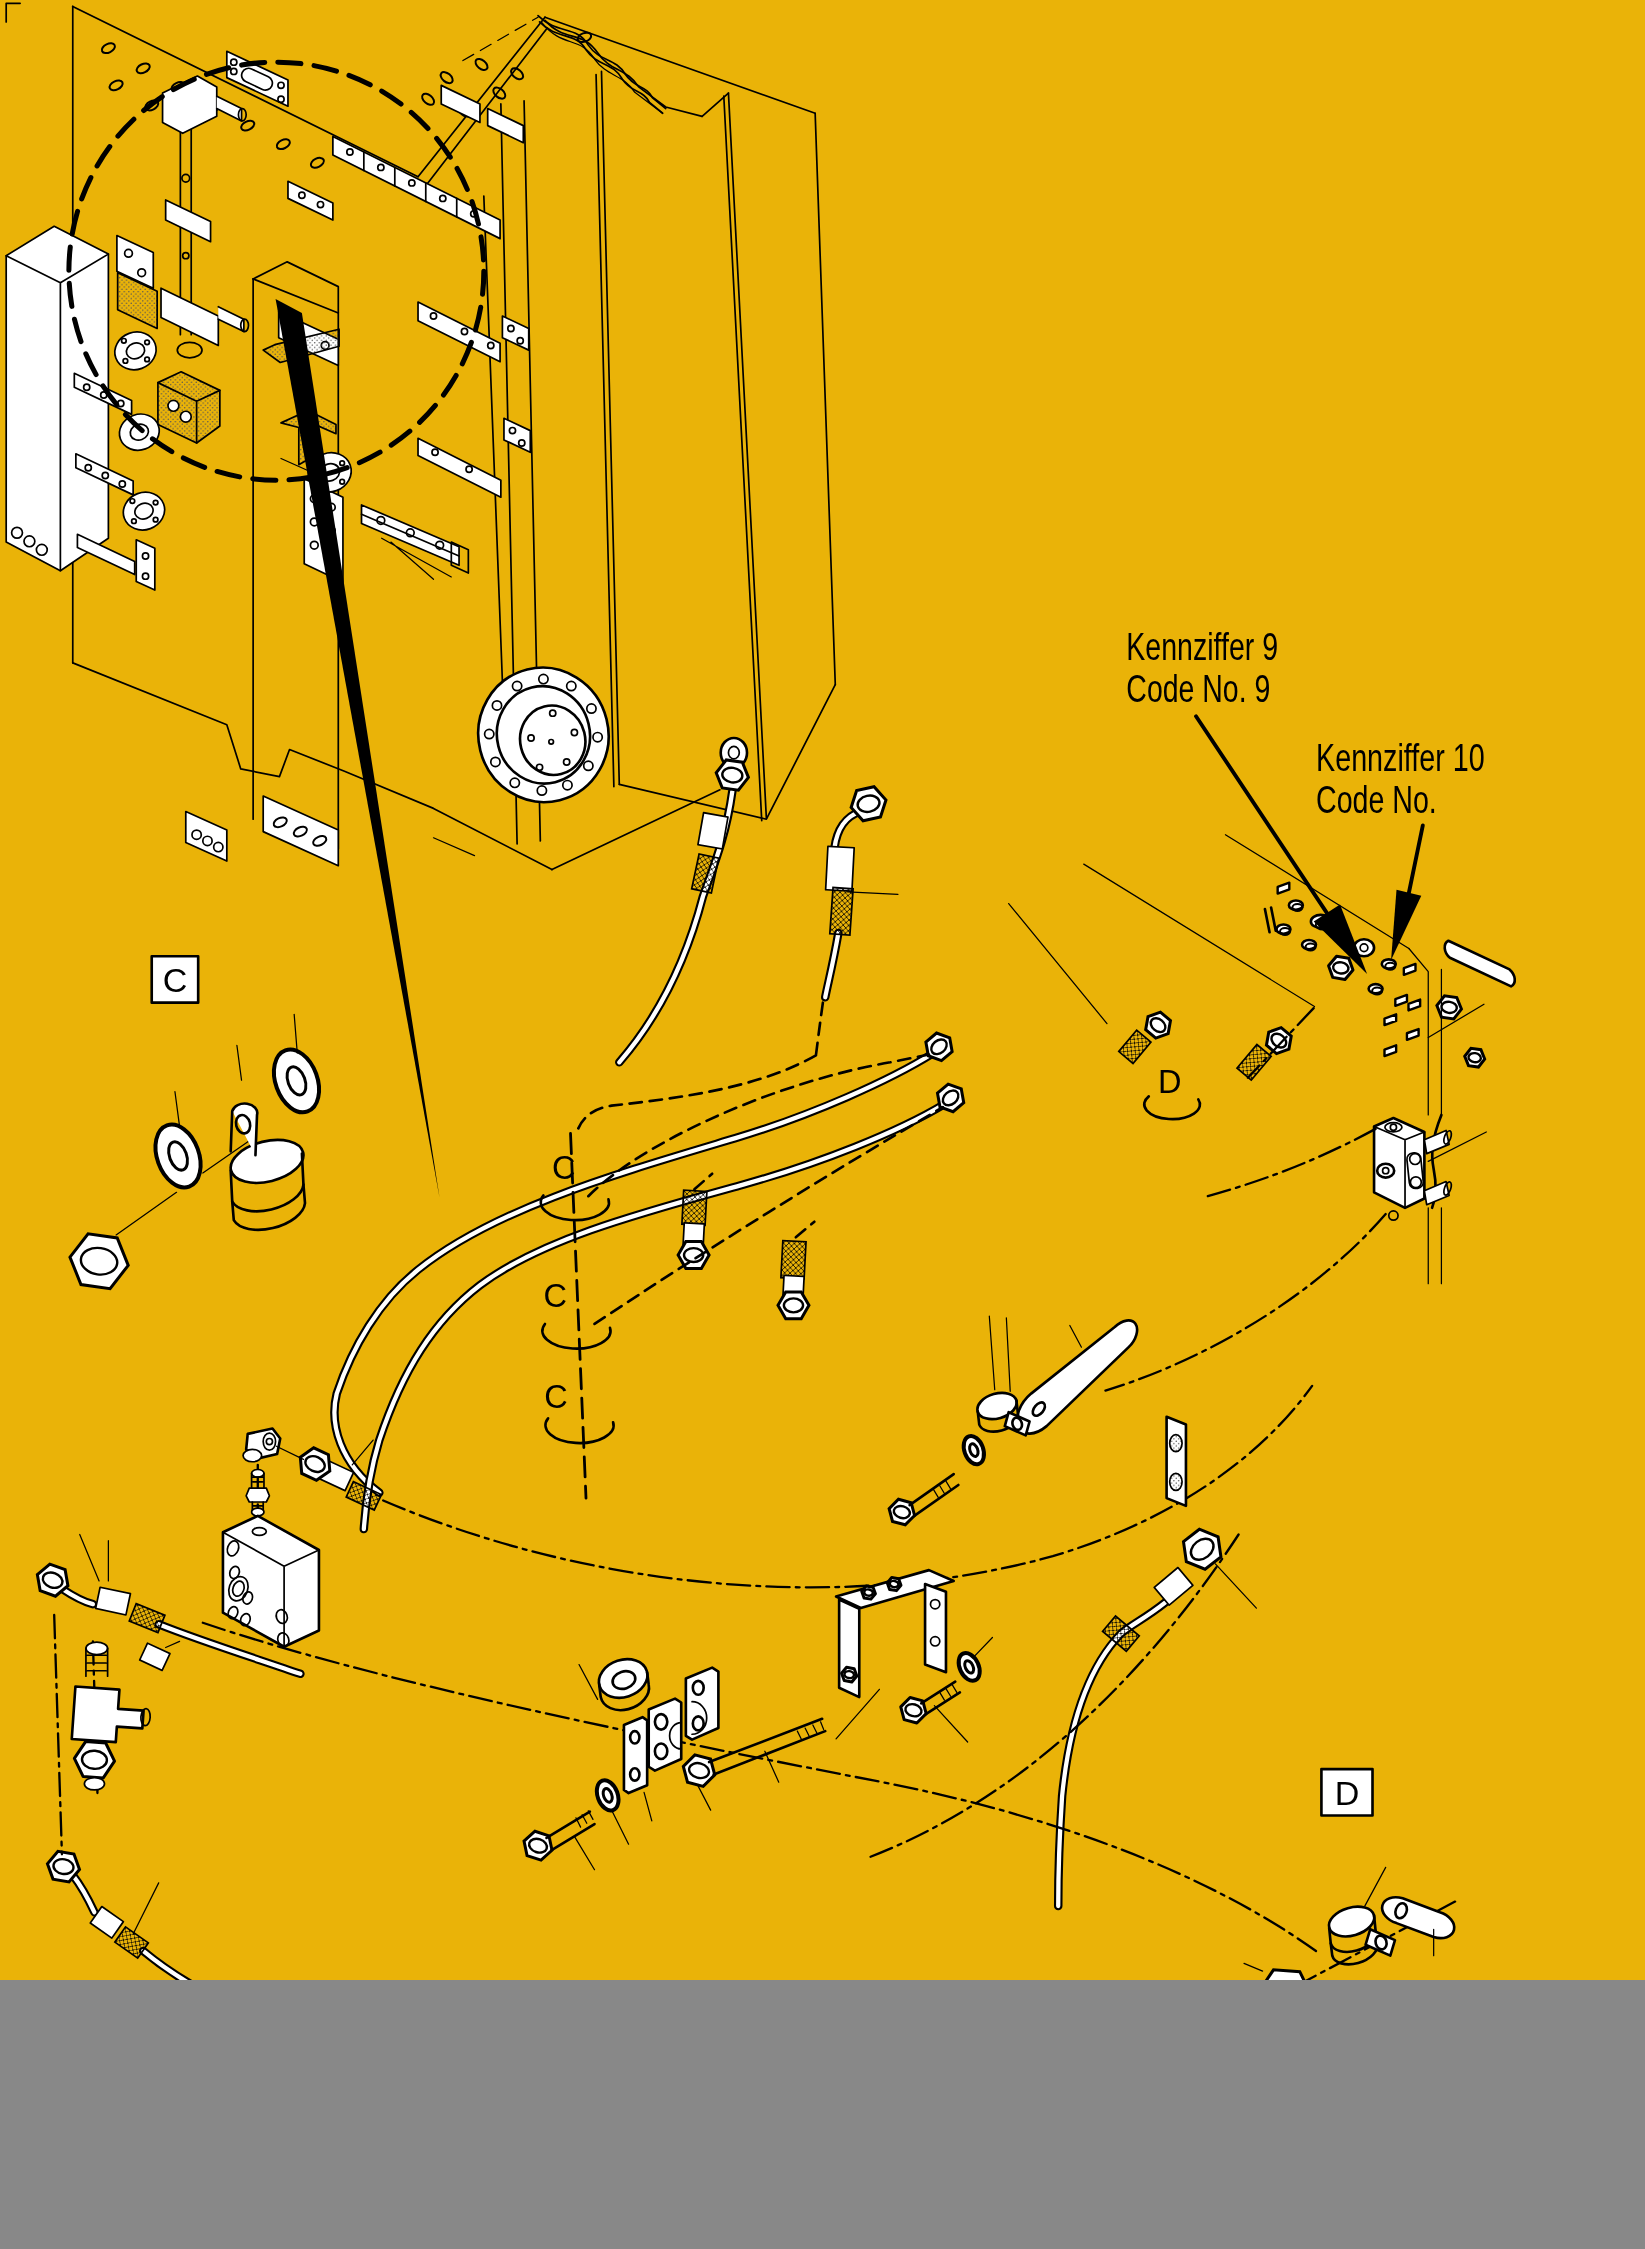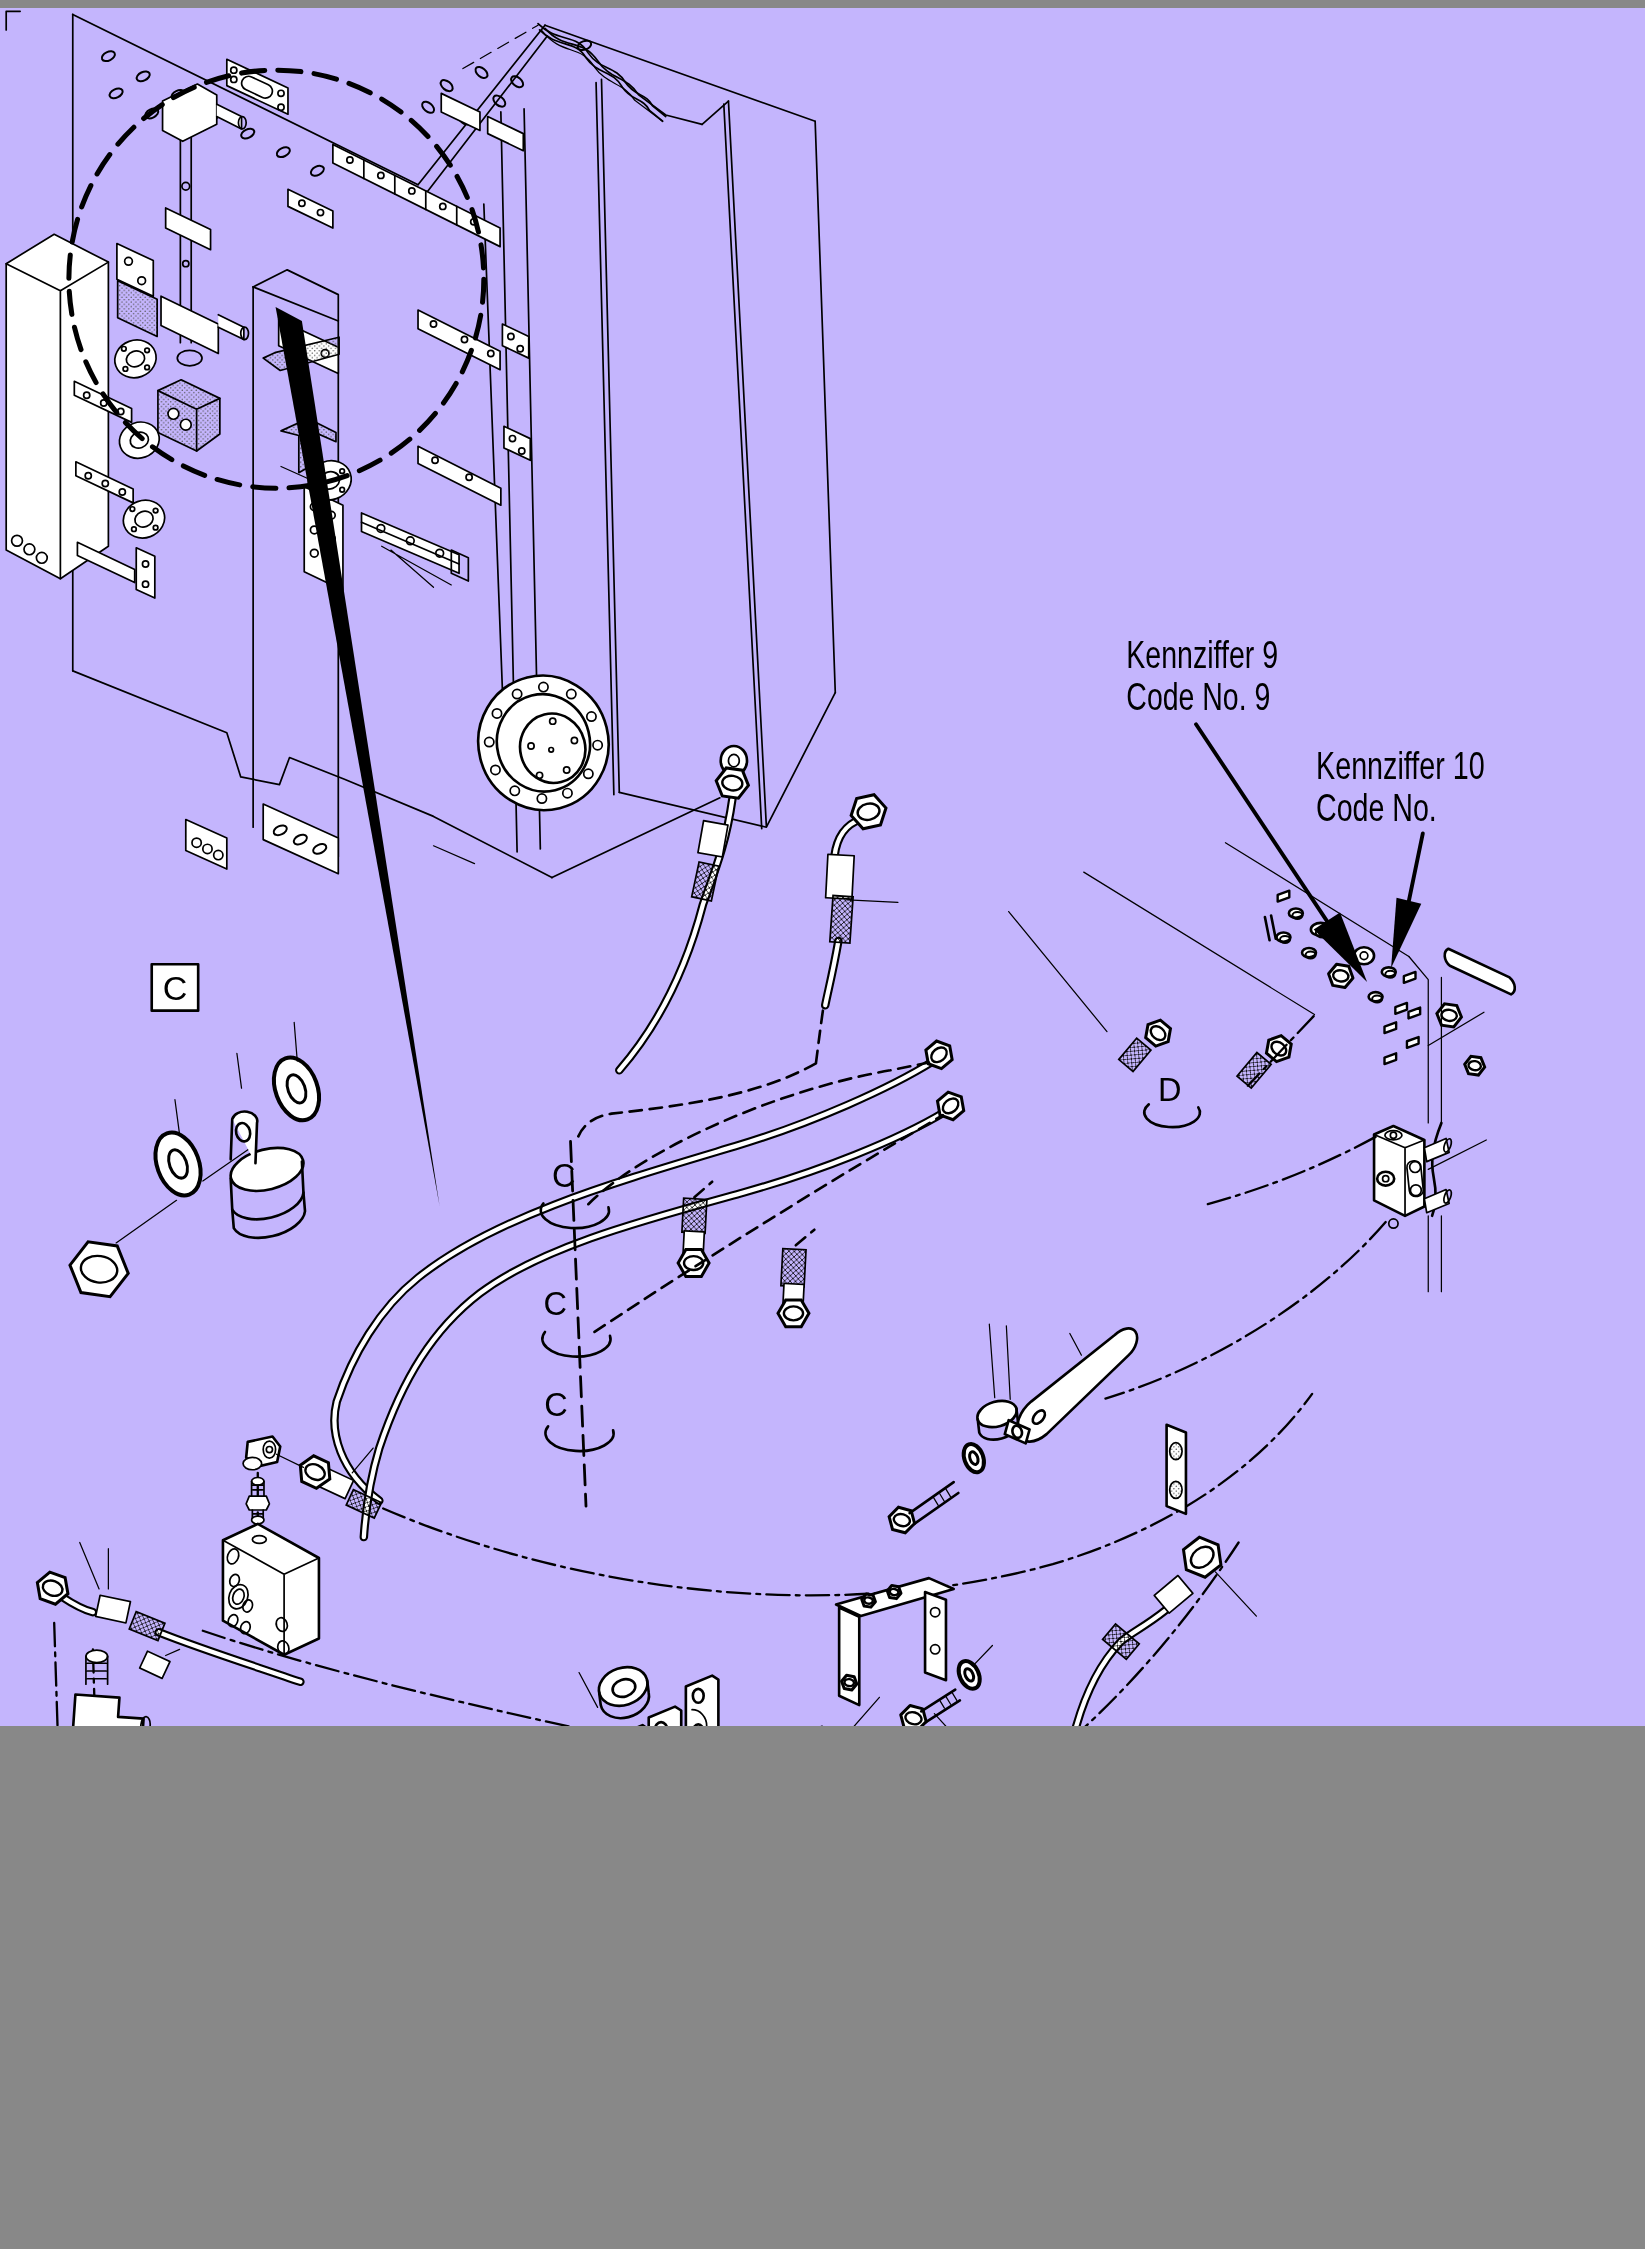--- a/index.html
+++ b/index.html
@@ -1,16 +1,16 @@
 <!DOCTYPE html>
 <html style="font-size:12.4px"><head>
 <meta charset="utf-8">
 <style>
   html,body{margin:0;padding:0;background:#888;}
-  .page{position:relative;width:1645px;height:1718px;margin:8px auto;background:#c4b5fd;overflow:hidden;}
+  .page{position:relative;width:1645px;height:1980px;margin:0 auto;background:#eab308;overflow:hidden;}
   svg{position:absolute;left:0;top:0;}
   .ln{stroke:#000;fill:none;stroke-width:2.2;stroke-linecap:round;stroke-linejoin:round;}
   .w1{stroke-width:1.6;} .w3{stroke-width:3.4;} .w5{stroke-width:5;}
   .fillw{fill:#fff;}
   .blk{fill:#000;stroke:none;}
   .stip{fill:url(#stipple);}
   .hoseO{stroke:#000;fill:none;stroke-width:11;stroke-linecap:round;}
   .hoseI{stroke:#fff;fill:none;stroke-width:5.5;stroke-linecap:round;}
   .dash{stroke-dasharray:16 10;}
   .ldash{stroke-dasharray:26 12;stroke-width:3.6;}

